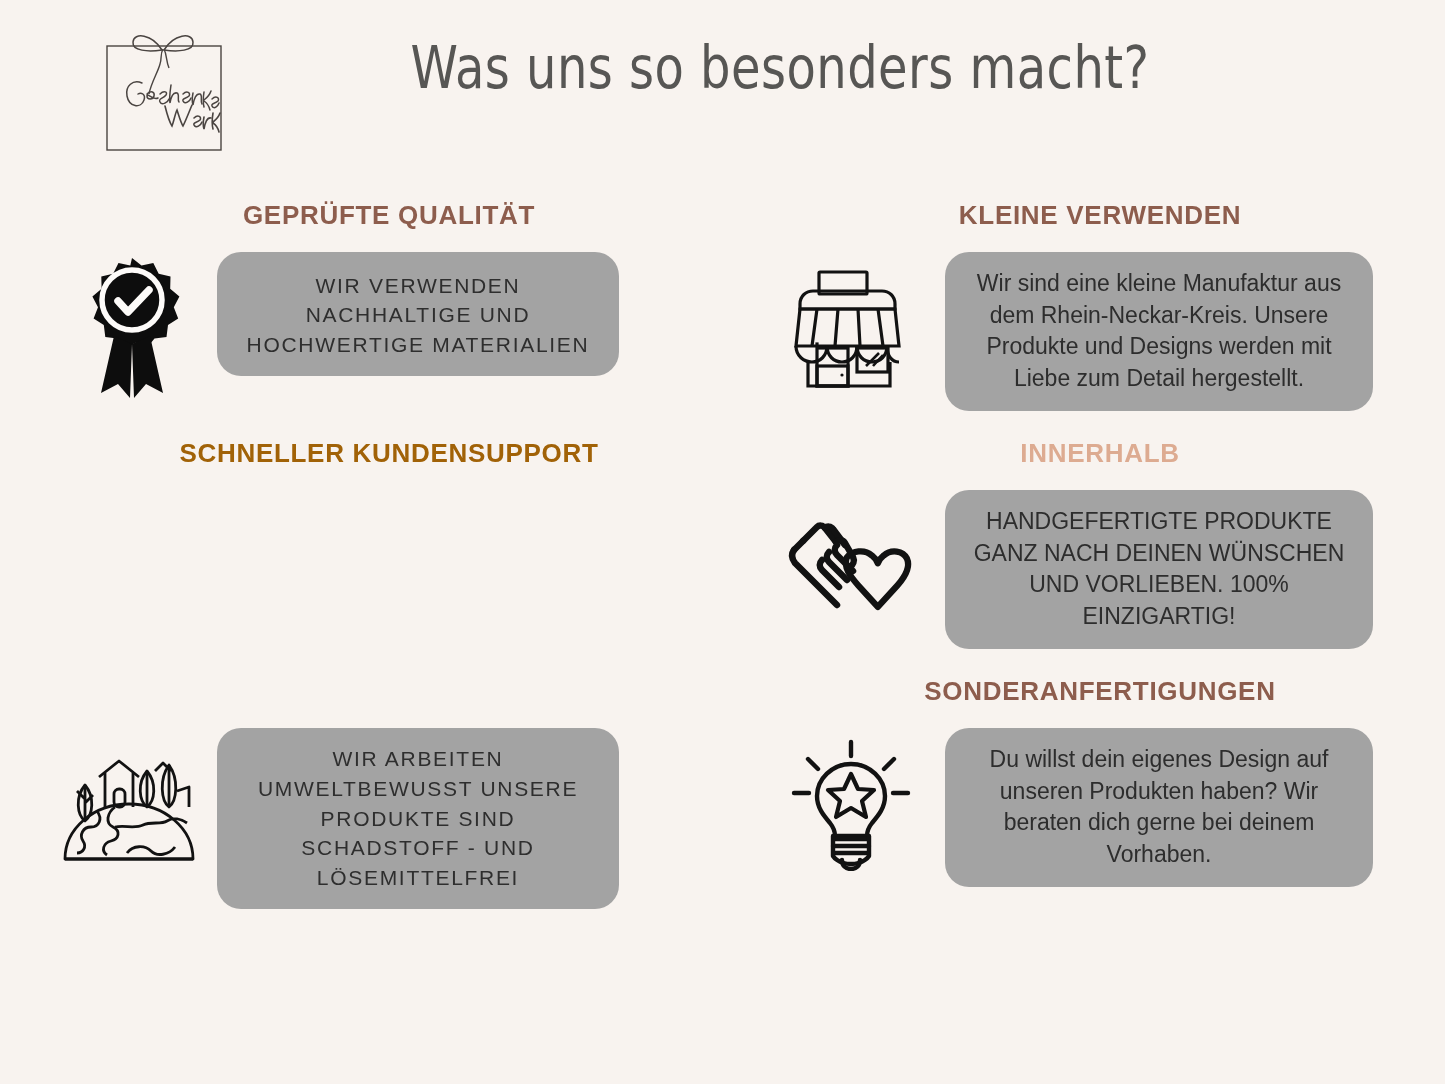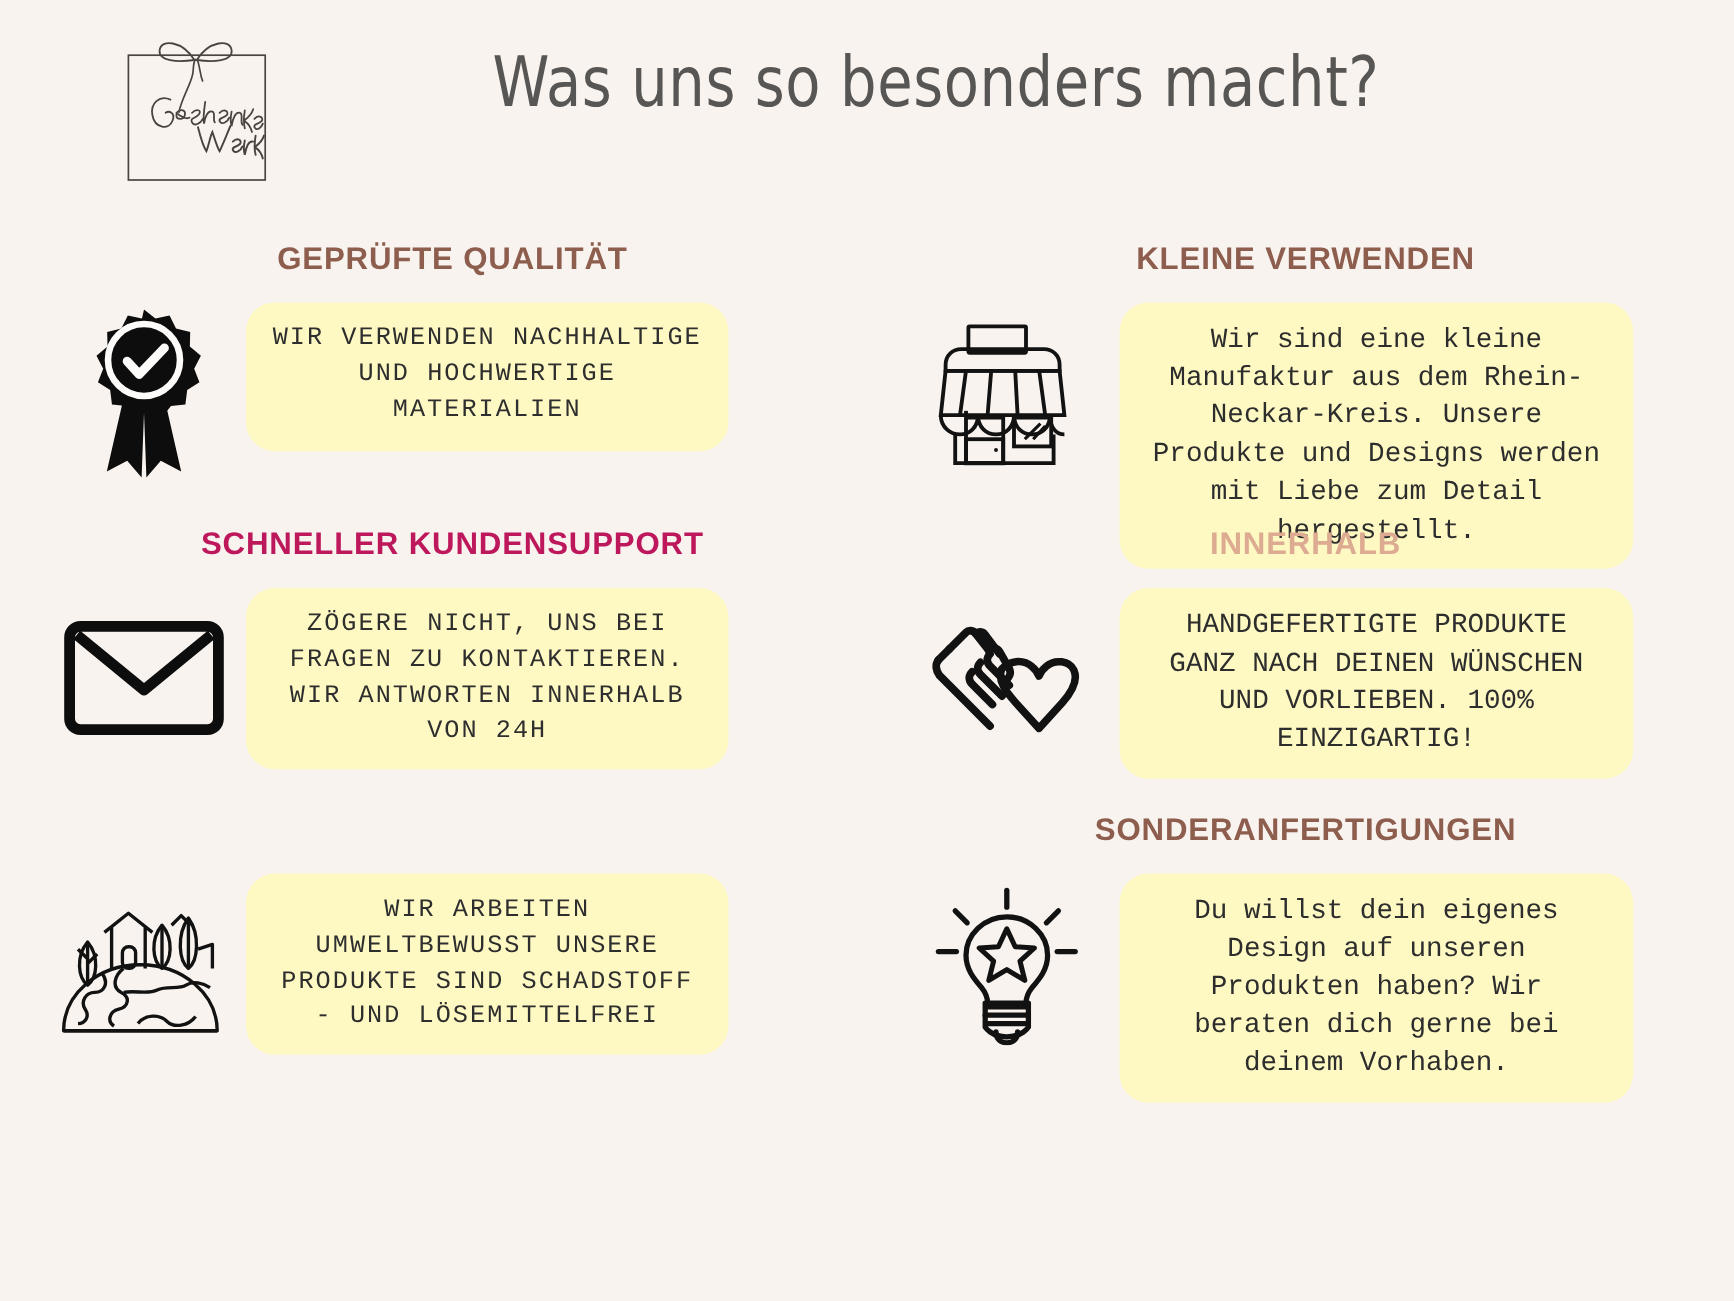--- a/index.html
+++ b/index.html
@@ -44,20 +44,21 @@
     transform: scaleX(0.92);
     transform-origin: center top;
   }
 
   
   .grid {
     position: absolute;
     top: 200px;
     left: 0;
     width: 1273px;
+    padding-left: 12px;
   }
   .row {
     position: relative;
     height: 238px;
   }
   .cell {
     position: absolute;
     top: 0;
     width: 660px;
     height: 238px;
@@ -93,29 +94,28 @@
   .icon-slot {
     flex: 0 0 170px;
     height: 150px;
     display: flex;
     align-items: center;
     justify-content: center;
   }
   .cell.right .icon-slot { flex: 0 0 188px; }
 
   .card {
-    background: #fef9c3;
+    background: #a3a3a3;
     border-radius: 24px;
     box-sizing: border-box;
     display: flex;
-    align-items: flex-start;
+    align-items: flex-end;
     justify-content: center;
     text-align: center;
     padding: 16px 22px;
-    font-family: Liberation Mono, monospace;
   }
   .card-text { width: 100%; }
 
   
   .cell.left .card {
     width: 402px;
     color: #2e2e2e;
     font-size: 21px;
     letter-spacing: 1.7px;
     line-height: 1.42;
@@ -222,32 +222,21 @@
         <div class="card h-148">
           <div class="card-text">Wir sind eine kleine Manufaktur aus dem Rhein-Neckar-Kreis. Unsere Produkte und Designs werden mit Liebe zum Detail hergestellt.</div>
         </div>
       </div>
     </div>
   </div>
 
   <div class="row">
 
     <div class="cell left">
-      <div class="feature-title" style="color:#be185d">SCHNELLER KUNDENSUPPORT</div>
-      <div class="feature-body">
-        <div class="icon-slot">
-          <svg viewBox="0 0 140 110" width="140" height="110">
-            <rect x="8" y="12" width="124" height="86" rx="9" fill="none" stroke="#0d0d0d" stroke-width="9"></rect>
-            <path d="M14 19 L70 65 L126 19" fill="none" stroke="#0d0d0d" stroke-width="9" stroke-linejoin="round"></path>
-          </svg>
-        </div>
-        <div class="card h-150">
-          <div class="card-text">ZÖGERE NICHT, UNS BEI FRAGEN ZU KONTAKTIEREN. WIR ANTWORTEN INNERHALB VON 24H</div>
-        </div>
-      </div>
+      <div class="feature-title" style="color:#a16207">SCHNELLER KUNDENSUPPORT</div>
     </div>
 
     <div class="cell right">
       <div class="feature-title" style="color:#ddab91">INNERHALB</div>
       <div class="feature-body">
         <div class="icon-slot">
           <svg viewBox="0 0 140 120" width="140" height="120" fill="none" stroke="#121212" stroke-width="6.5" stroke-linejoin="round" stroke-linecap="round">
             <path d="M74 50 C80 43 92 41 100 48 C104 51 106 56 106 56 C106 56 108 51 112 48 C120 41 132 43 136 51 C140 60 134 70 126 79 L106 101 L86 79 C78 70 70 60 74 50 Z" transform="translate(-6,4) scale(0.97)"></path>
             <path d="M22 36 L36 22 C38 20 42 20 44 23 L55 37"></path>
             <path d="M44 23 C46 21 50 21 52 24 L64 40"></path>

